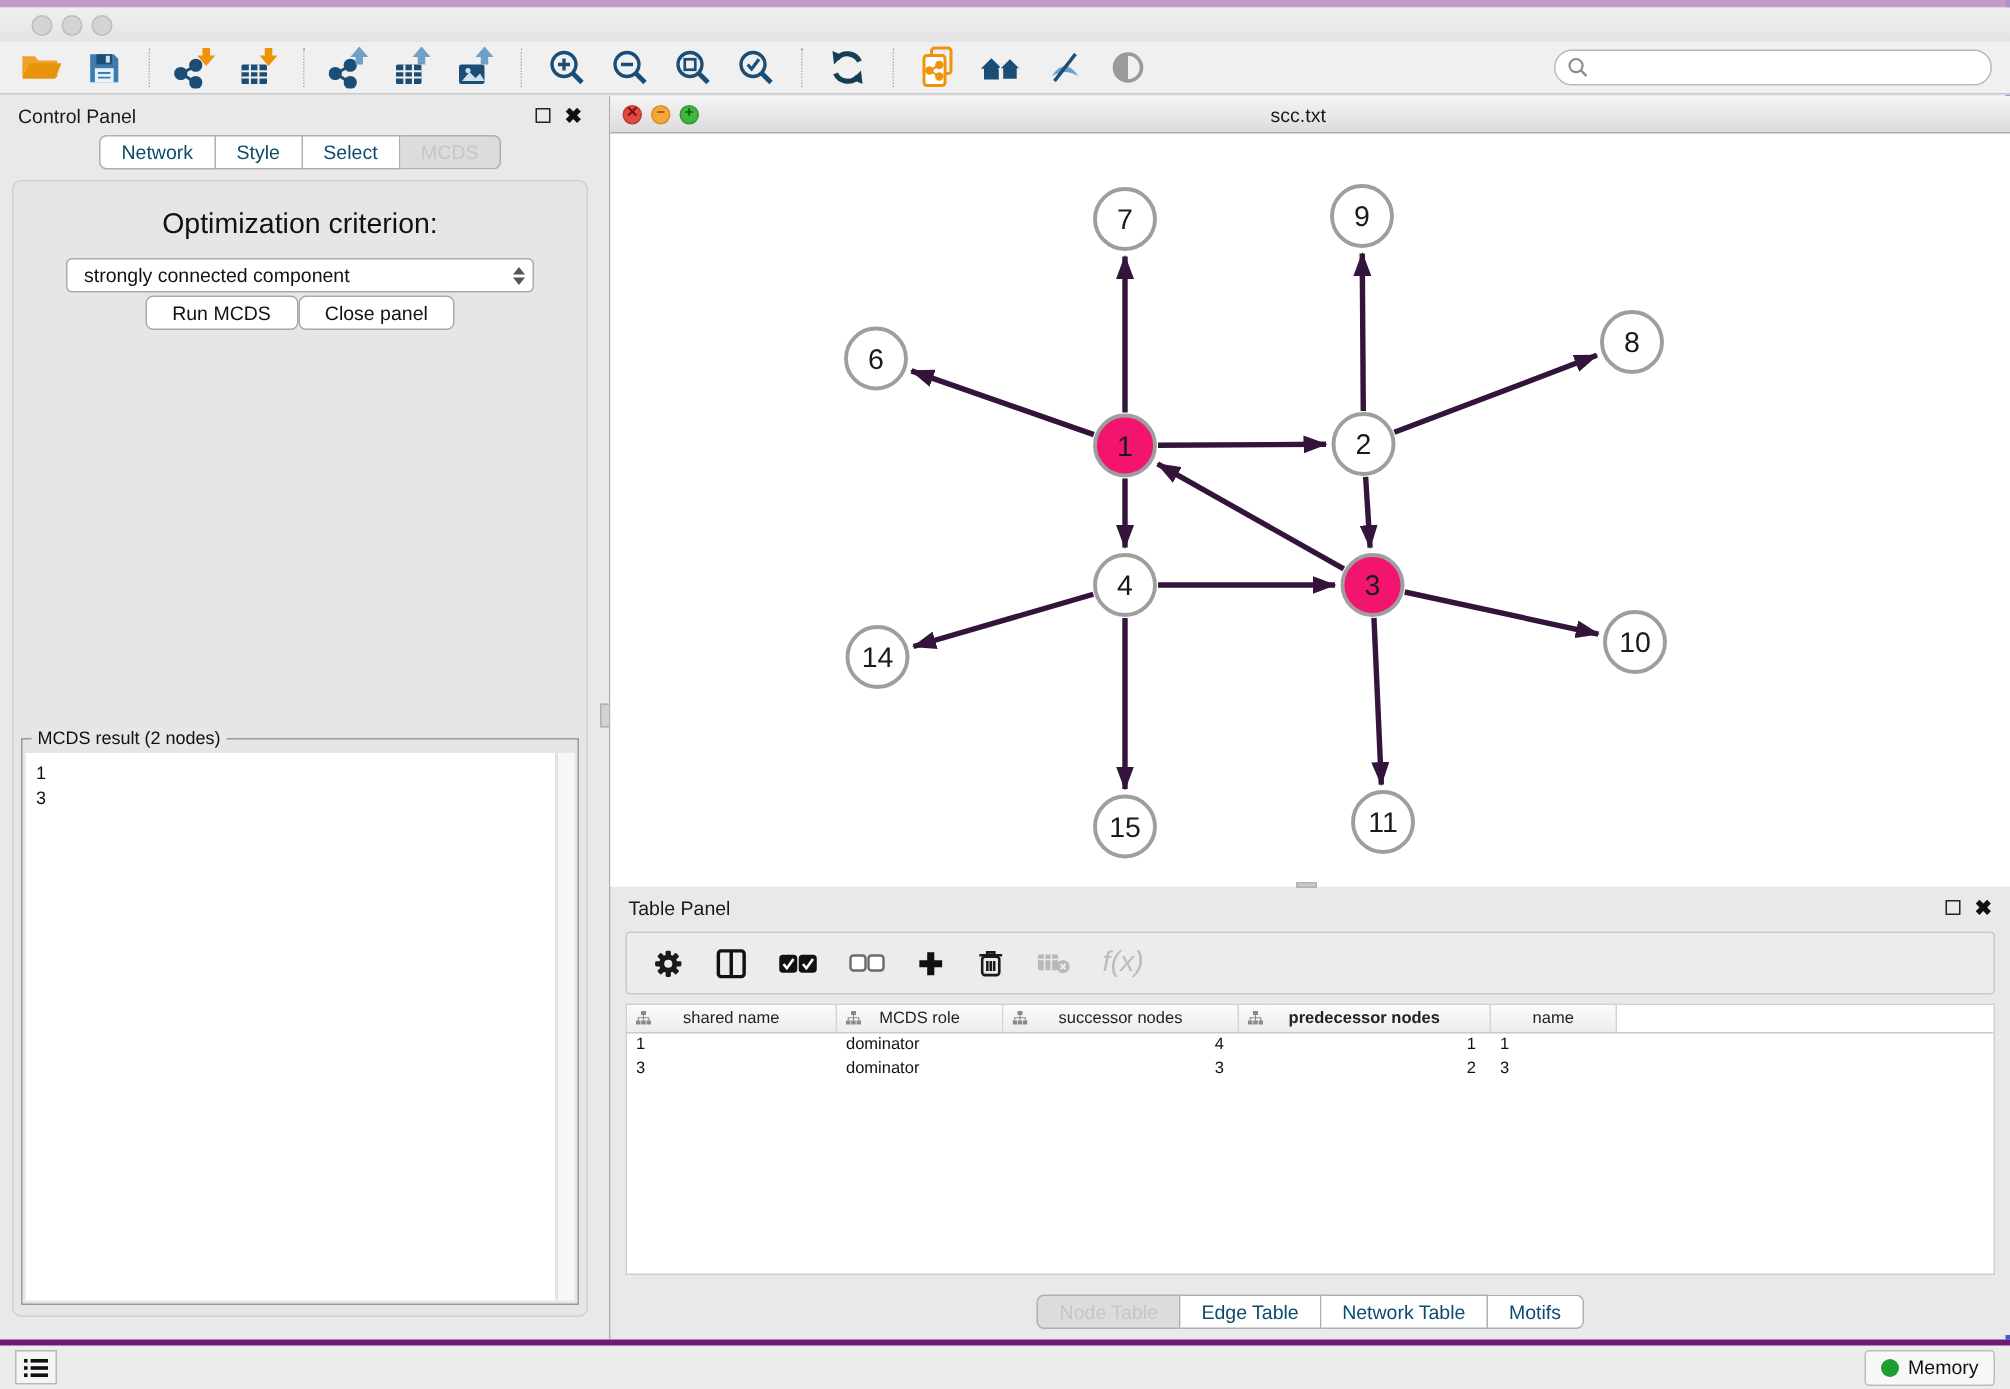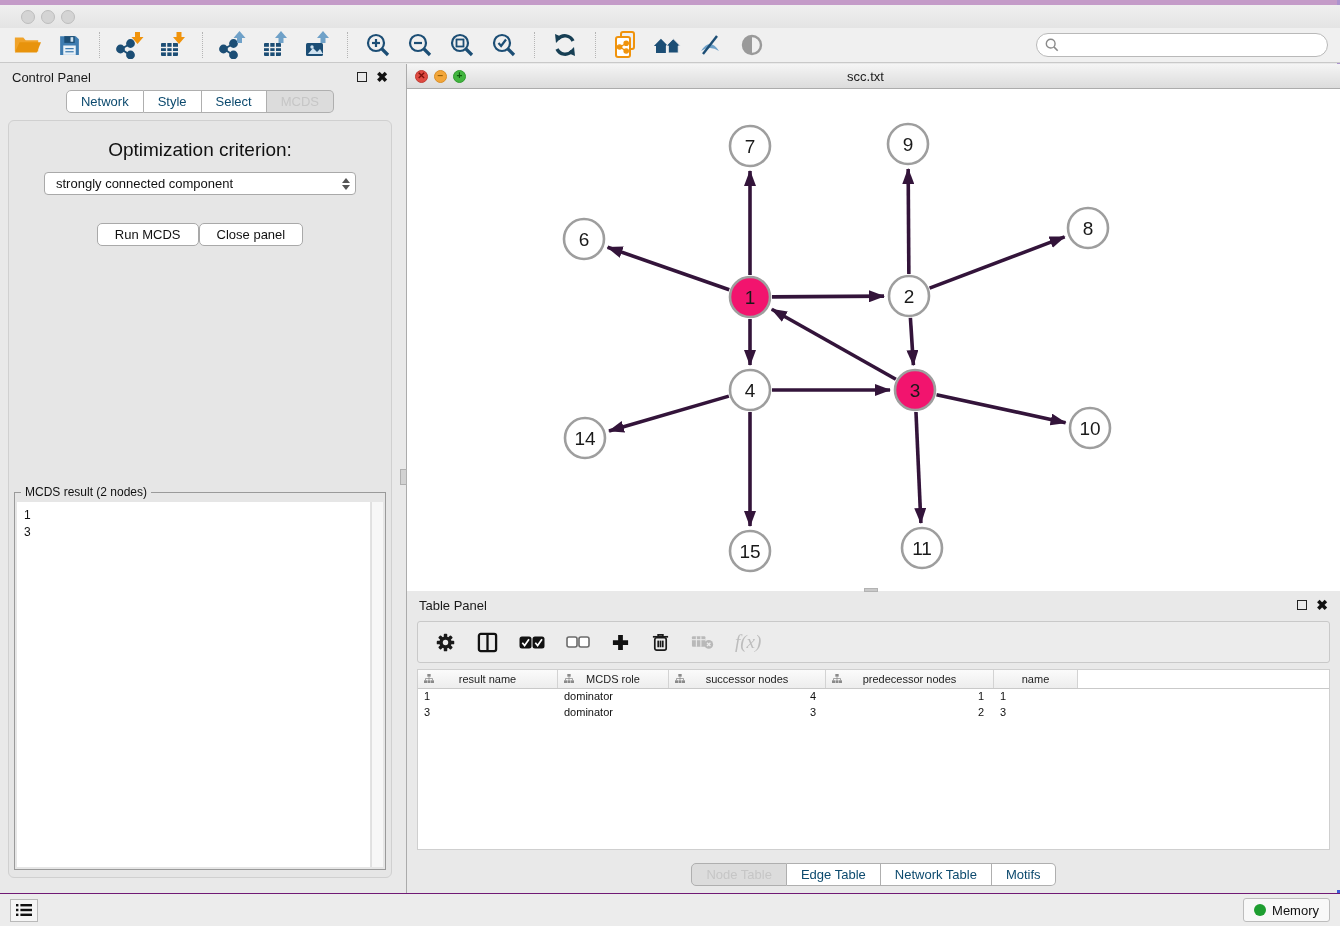--- a/index.html
+++ b/index.html
@@ -34,21 +34,21 @@
   .seg-tab { font-size:13px; color:#0c4a6e; background:#fff; border:1px solid #AFAFAF; border-left:none; padding:3px 14px; display:flex; align-items:center; }
   .seg-tab:first-child { border-left:1px solid #AFAFAF; border-radius:5px 0 0 5px; }
   .seg-tab:last-child { border-radius:0 5px 5px 0; }
   .seg-tab.selected { background:#DCDCDC; color:#C6C6C6; }
   #cp-content { position:absolute; left:8px; right:8px; top:56px; bottom:15px; background:#E6E6E6; border:1px solid #D0D0D0; border-radius:6px; display:flex; flex-direction:column; align-items:center; }
   #opt-label { margin-top:18px; font-size:19px; color:#111; }
   #opt-dropdown { margin-top:11px; width:312px; height:23px; background:#fff; border:1px solid #A9A9A9; border-radius:4px; display:flex; align-items:center; padding-left:11px; font-size:13px; color:#111; }
   .stepper { margin-left:auto; margin-right:5px; display:flex; flex-direction:column; gap:2px; align-items:center; }
   .stepper .up { width:0; height:0; border-left:4px solid transparent; border-right:4px solid transparent; border-bottom:5px solid #555; }
   .stepper .down { width:0; height:0; border-left:4px solid transparent; border-right:4px solid transparent; border-top:5px solid #555; }
-  #cp-buttons { margin-top:28px; display:flex; gap:0; }
+  #cp-buttons { margin-top:2px; display:flex; gap:0; }
   .cp-btn { background:#fff; border:1px solid #A9A9A9; border-radius:5px; font-size:13px; color:#111; padding:3px 17px; font-family:"Liberation Sans",sans-serif; }
   #result-group { margin-top:auto; margin-bottom:7px; width:372px; height:378px; border:1px solid #9A9A9A; position:relative; }
   #result-title { position:absolute; top:-8px; left:6px; background:#E6E6E6; padding:0 4px; font-size:12px; color:#111; }
   #result-list { position:absolute; left:2px; right:14px; top:9px; bottom:2px; background:#fff; border-right:1px solid #E2E2E2; font-size:12px; color:#111; padding:5px 0 0 7px; line-height:17px; }
   #result-scrollbar { position:absolute; right:2px; top:9px; bottom:2px; width:12px; background:#F7F7F7; border-left:1px solid #E0E0E0; }
 
   
   #v-divider { left:400px; top:64px; width:7px; height:829px; background:#E9E9E9; border-right:1px solid #ABABAB; }
   #v-knob { position:absolute; left:0; top:405px; width:7px; height:16px; background:#D2D2D2; border:1px solid #B0B0B0; }
 
@@ -63,32 +63,32 @@
   #net-title { position:absolute; left:0; right:16px; text-align:center; font-size:13px; color:#1A1A1A; }
   #net-canvas { width:933px; height:502px; background:#fff; }
   #resize-handle { left:864px; top:588px; width:14px; height:4px; background:#C9C9C9; border:1px solid #B3B3B3; }
 
   
   #table-panel { left:407px; top:593px; width:933px; height:296px; background:#E9E9E9; }
   #tp-header { height:24px; display:flex; align-items:center; padding:0 12px; }
   #tp-title { font-size:13px; color:#1A1A1A; }
   #tp-toolbar { margin:4px 10px 0 10px; height:42px; background:#ECECEC; border:1px solid #C9C9C9; border-radius:3px; display:flex; align-items:center; gap:21px; padding-left:17px; }
   .tp-icon { display:flex; align-items:center; justify-content:center; }
-  #fx-label { font-family:Liberation Serif, serif; font-style:italic; font-size:19px; color:#BDBDBD; }
+  #fx-label { font-family:Liberation Sans, sans-serif; font-style:italic; font-size:19px; color:#BDBDBD; }
   #tp-table { margin:6px 10px 0 10px; height:181px; background:#fff; border:1px solid #CFCFCF; overflow:hidden; }
   #tp-thead { display:flex; height:19px; border-bottom:1px solid #C9C9C9; }
   .th { position:relative; background:linear-gradient(#FBFBFB,#EDEDED); border-right:1px solid #D3D3D3; display:flex; align-items:center; justify-content:center; font-size:11px; color:#222; flex:0 0 auto; }
   .th .hier { position:absolute; left:6px; top:4px; }
   .tr { display:flex; height:16px; }
   .td { font-size:11px; color:#111; flex:0 0 auto; padding:1px 6px; overflow:hidden; white-space:nowrap; }
   .td.right { text-align:right; padding-right:10px; }
   #tp-tabs { position:absolute; left:0; right:0; top:270px; display:flex; justify-content:center; }
 
   
-  #statusbar { left:0; top:893px; width:1340px; height:33px; background:#ECECEC; border-top:1px solid #701a75; display:flex; align-items:center; padding:0 10px; }
+  #statusbar { left:0; top:893px; width:1340px; height:33px; background:#ECECEC; border-top:4px solid #701a75; display:flex; align-items:center; padding:0 10px; }
   #list-button { width:28px; height:23px; background:#F5F5F5; border:1px solid #B9B9B9; display:flex; align-items:center; justify-content:center; }
   #memory-button { margin-left:auto; height:24px; background:#F8F8F8; border:1px solid #BDBDBD; border-radius:3px; display:flex; align-items:center; gap:6px; padding:0 10px; }
   #memory-dot { width:12px; height:12px; border-radius:50%; background:#1E9E31; }
   #memory-label { font-size:13px; color:#111; }
 </style>
 </head>
 <body>
 
 <div class="abs" id="top-strip"></div>
 <div class="abs" id="right-strip-top"></div>
@@ -440,21 +440,21 @@
         <div class="th" style="width: 140px;">
           <svg class="hier" width="10" height="10" viewBox="0 0 12 12">
             <g fill="#8A8A8A">
               <rect x="4" y="0" width="4" height="3.2"></rect>
               <rect x="0" y="7.6" width="3.6" height="3.2"></rect>
               <rect x="4.2" y="7.6" width="3.6" height="3.2"></rect>
               <rect x="8.4" y="7.6" width="3.6" height="3.2"></rect>
             </g>
             <path d="M6 3.2 V5.4 M1.8 7.6 V5.4 H10.2 V7.6 M6 5.4 V7.6" stroke="#8A8A8A" fill="none" stroke-width="0.9"></path>
           </svg>
-          <span>result name</span>
+          <span>shared name</span>
         </div>
         <div class="th" style="width: 111px;">
           <svg class="hier" width="10" height="10" viewBox="0 0 12 12">
             <g fill="#8A8A8A">
               <rect x="4" y="0" width="4" height="3.2"></rect>
               <rect x="0" y="7.6" width="3.6" height="3.2"></rect>
               <rect x="4.2" y="7.6" width="3.6" height="3.2"></rect>
               <rect x="8.4" y="7.6" width="3.6" height="3.2"></rect>
             </g>
             <path d="M6 3.2 V5.4 M1.8 7.6 V5.4 H10.2 V7.6 M6 5.4 V7.6" stroke="#8A8A8A" fill="none" stroke-width="0.9"></path>
@@ -466,21 +466,21 @@
             <g fill="#8A8A8A">
               <rect x="4" y="0" width="4" height="3.2"></rect>
               <rect x="0" y="7.6" width="3.6" height="3.2"></rect>
               <rect x="4.2" y="7.6" width="3.6" height="3.2"></rect>
               <rect x="8.4" y="7.6" width="3.6" height="3.2"></rect>
             </g>
             <path d="M6 3.2 V5.4 M1.8 7.6 V5.4 H10.2 V7.6 M6 5.4 V7.6" stroke="#8A8A8A" fill="none" stroke-width="0.9"></path>
           </svg>
           <span>successor nodes</span>
         </div>
-        <div class="th" style="width: 168px;">
+        <div class="th" style="width: 168px; font-weight: bold;">
           <svg class="hier" width="10" height="10" viewBox="0 0 12 12">
             <g fill="#8A8A8A">
               <rect x="4" y="0" width="4" height="3.2"></rect>
               <rect x="0" y="7.6" width="3.6" height="3.2"></rect>
               <rect x="4.2" y="7.6" width="3.6" height="3.2"></rect>
               <rect x="8.4" y="7.6" width="3.6" height="3.2"></rect>
             </g>
             <path d="M6 3.2 V5.4 M1.8 7.6 V5.4 H10.2 V7.6 M6 5.4 V7.6" stroke="#8A8A8A" fill="none" stroke-width="0.9"></path>
           </svg>
           <span>predecessor nodes</span>

